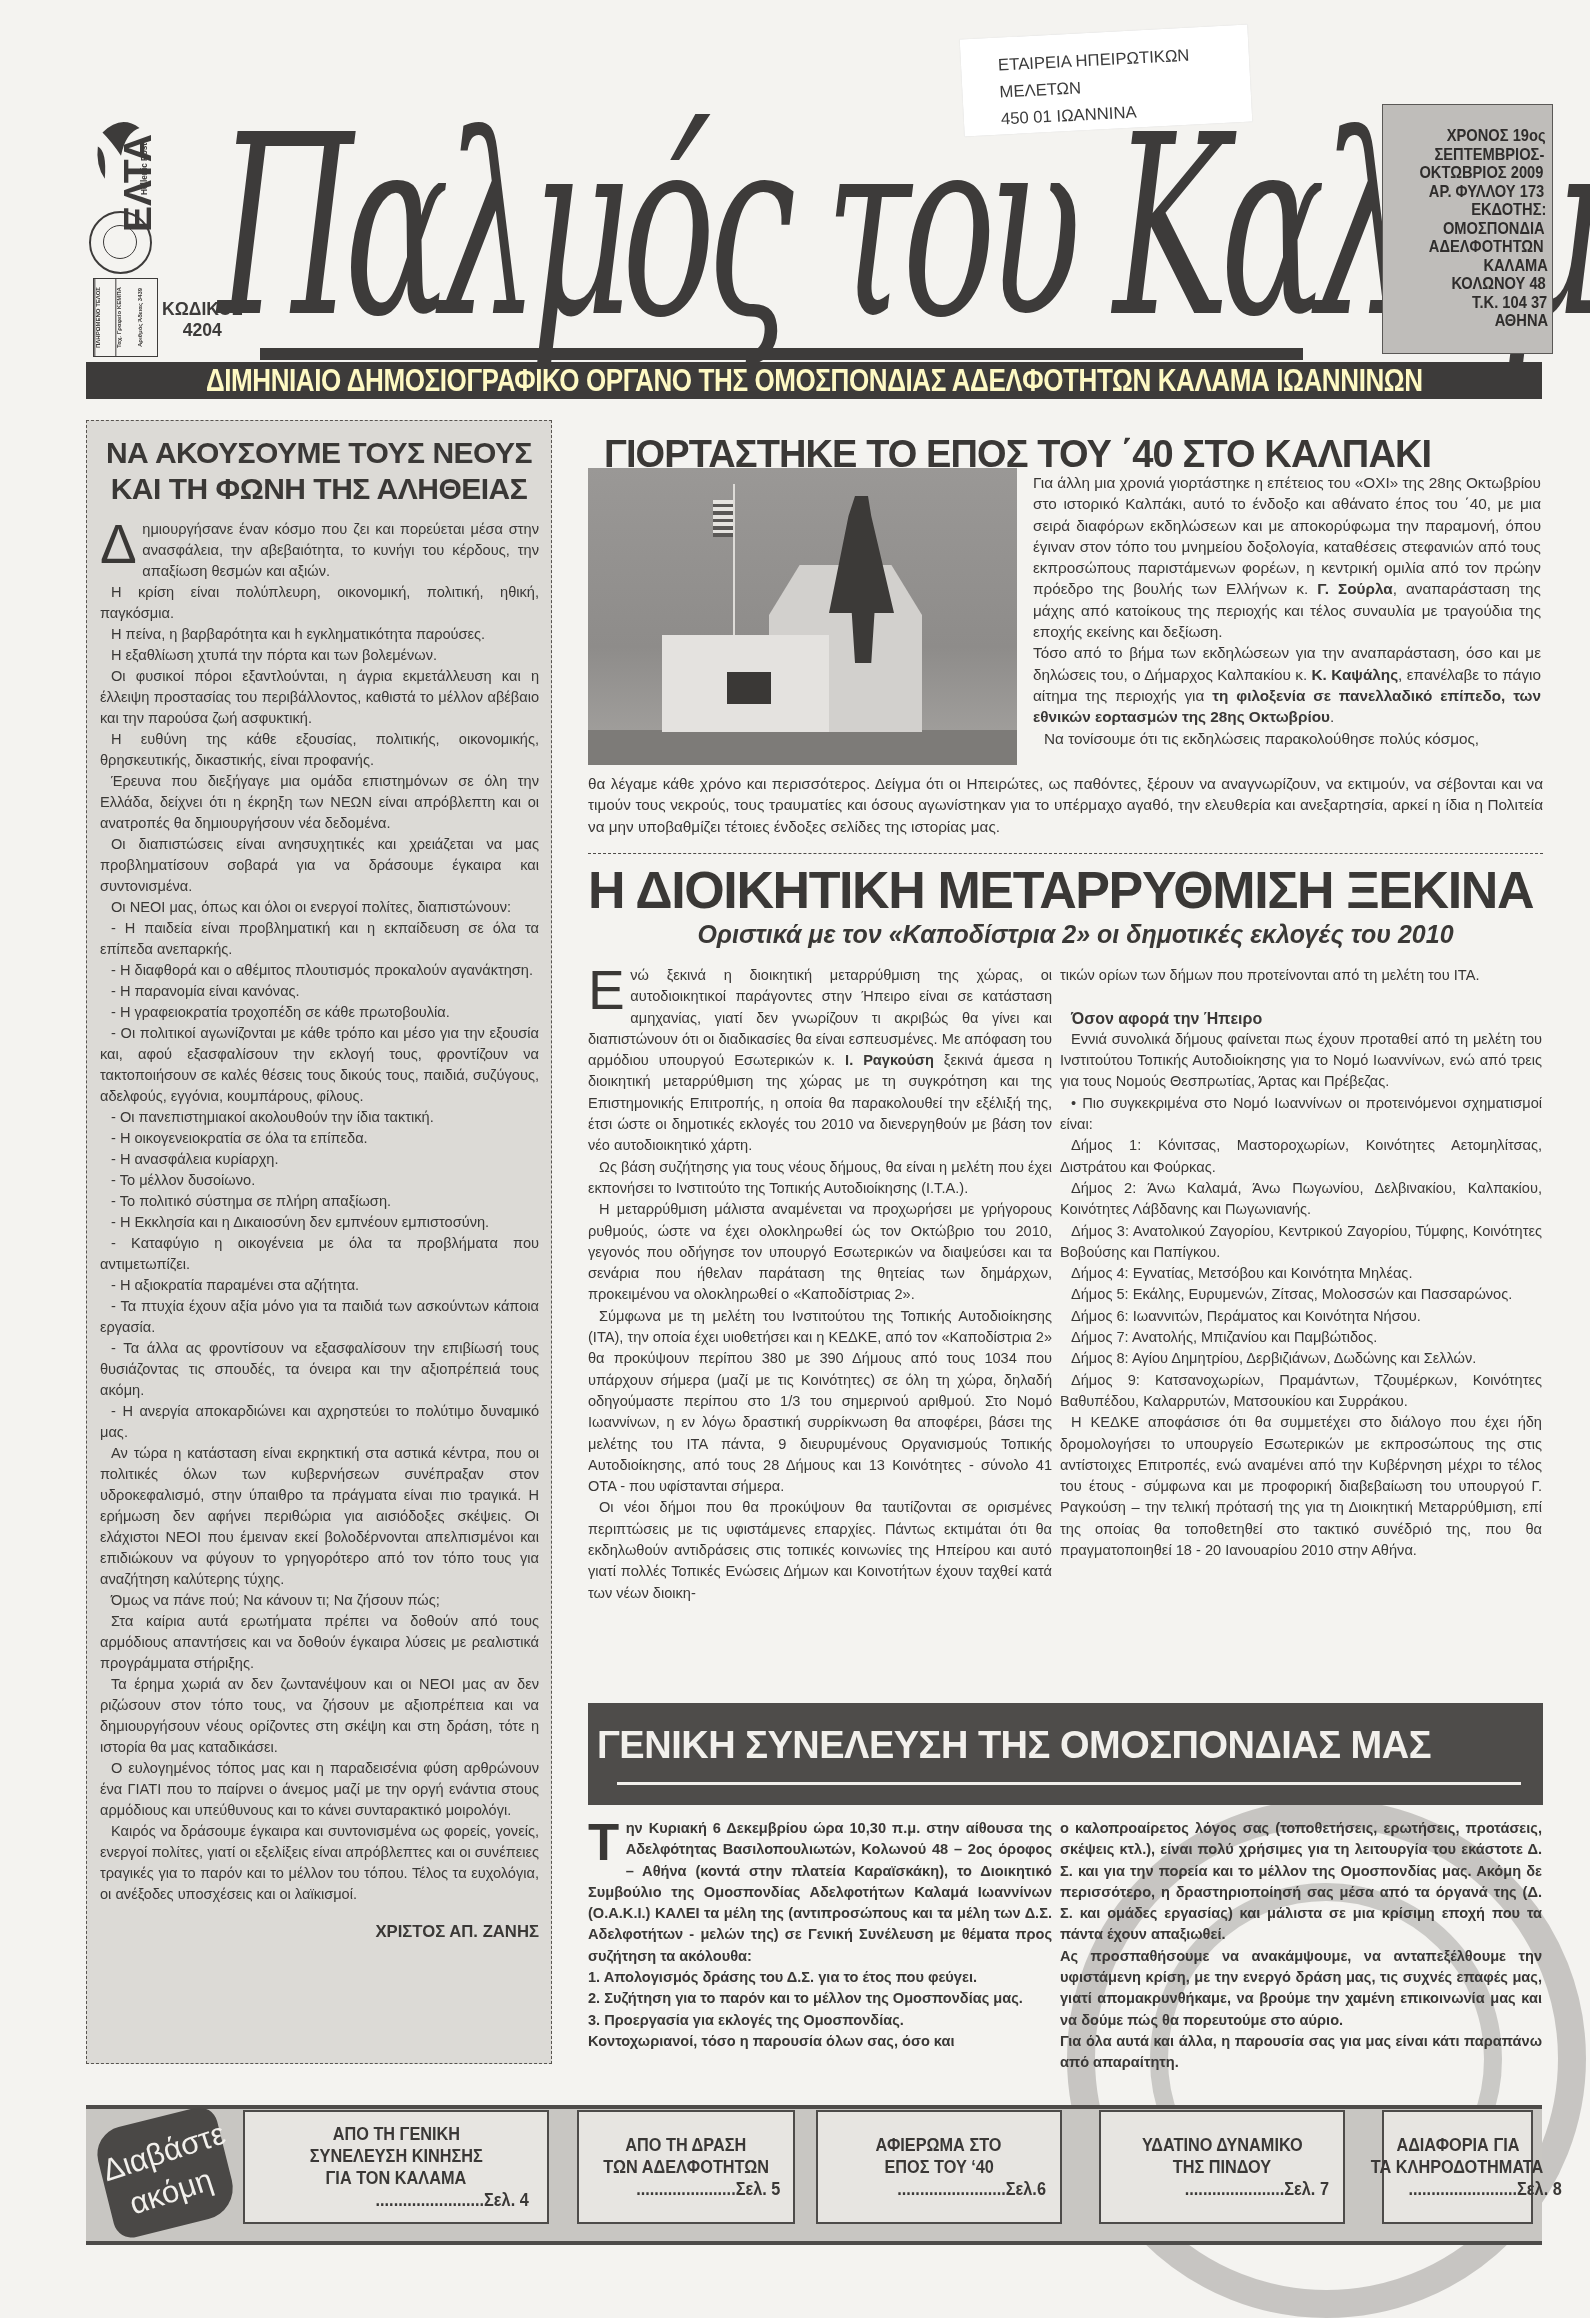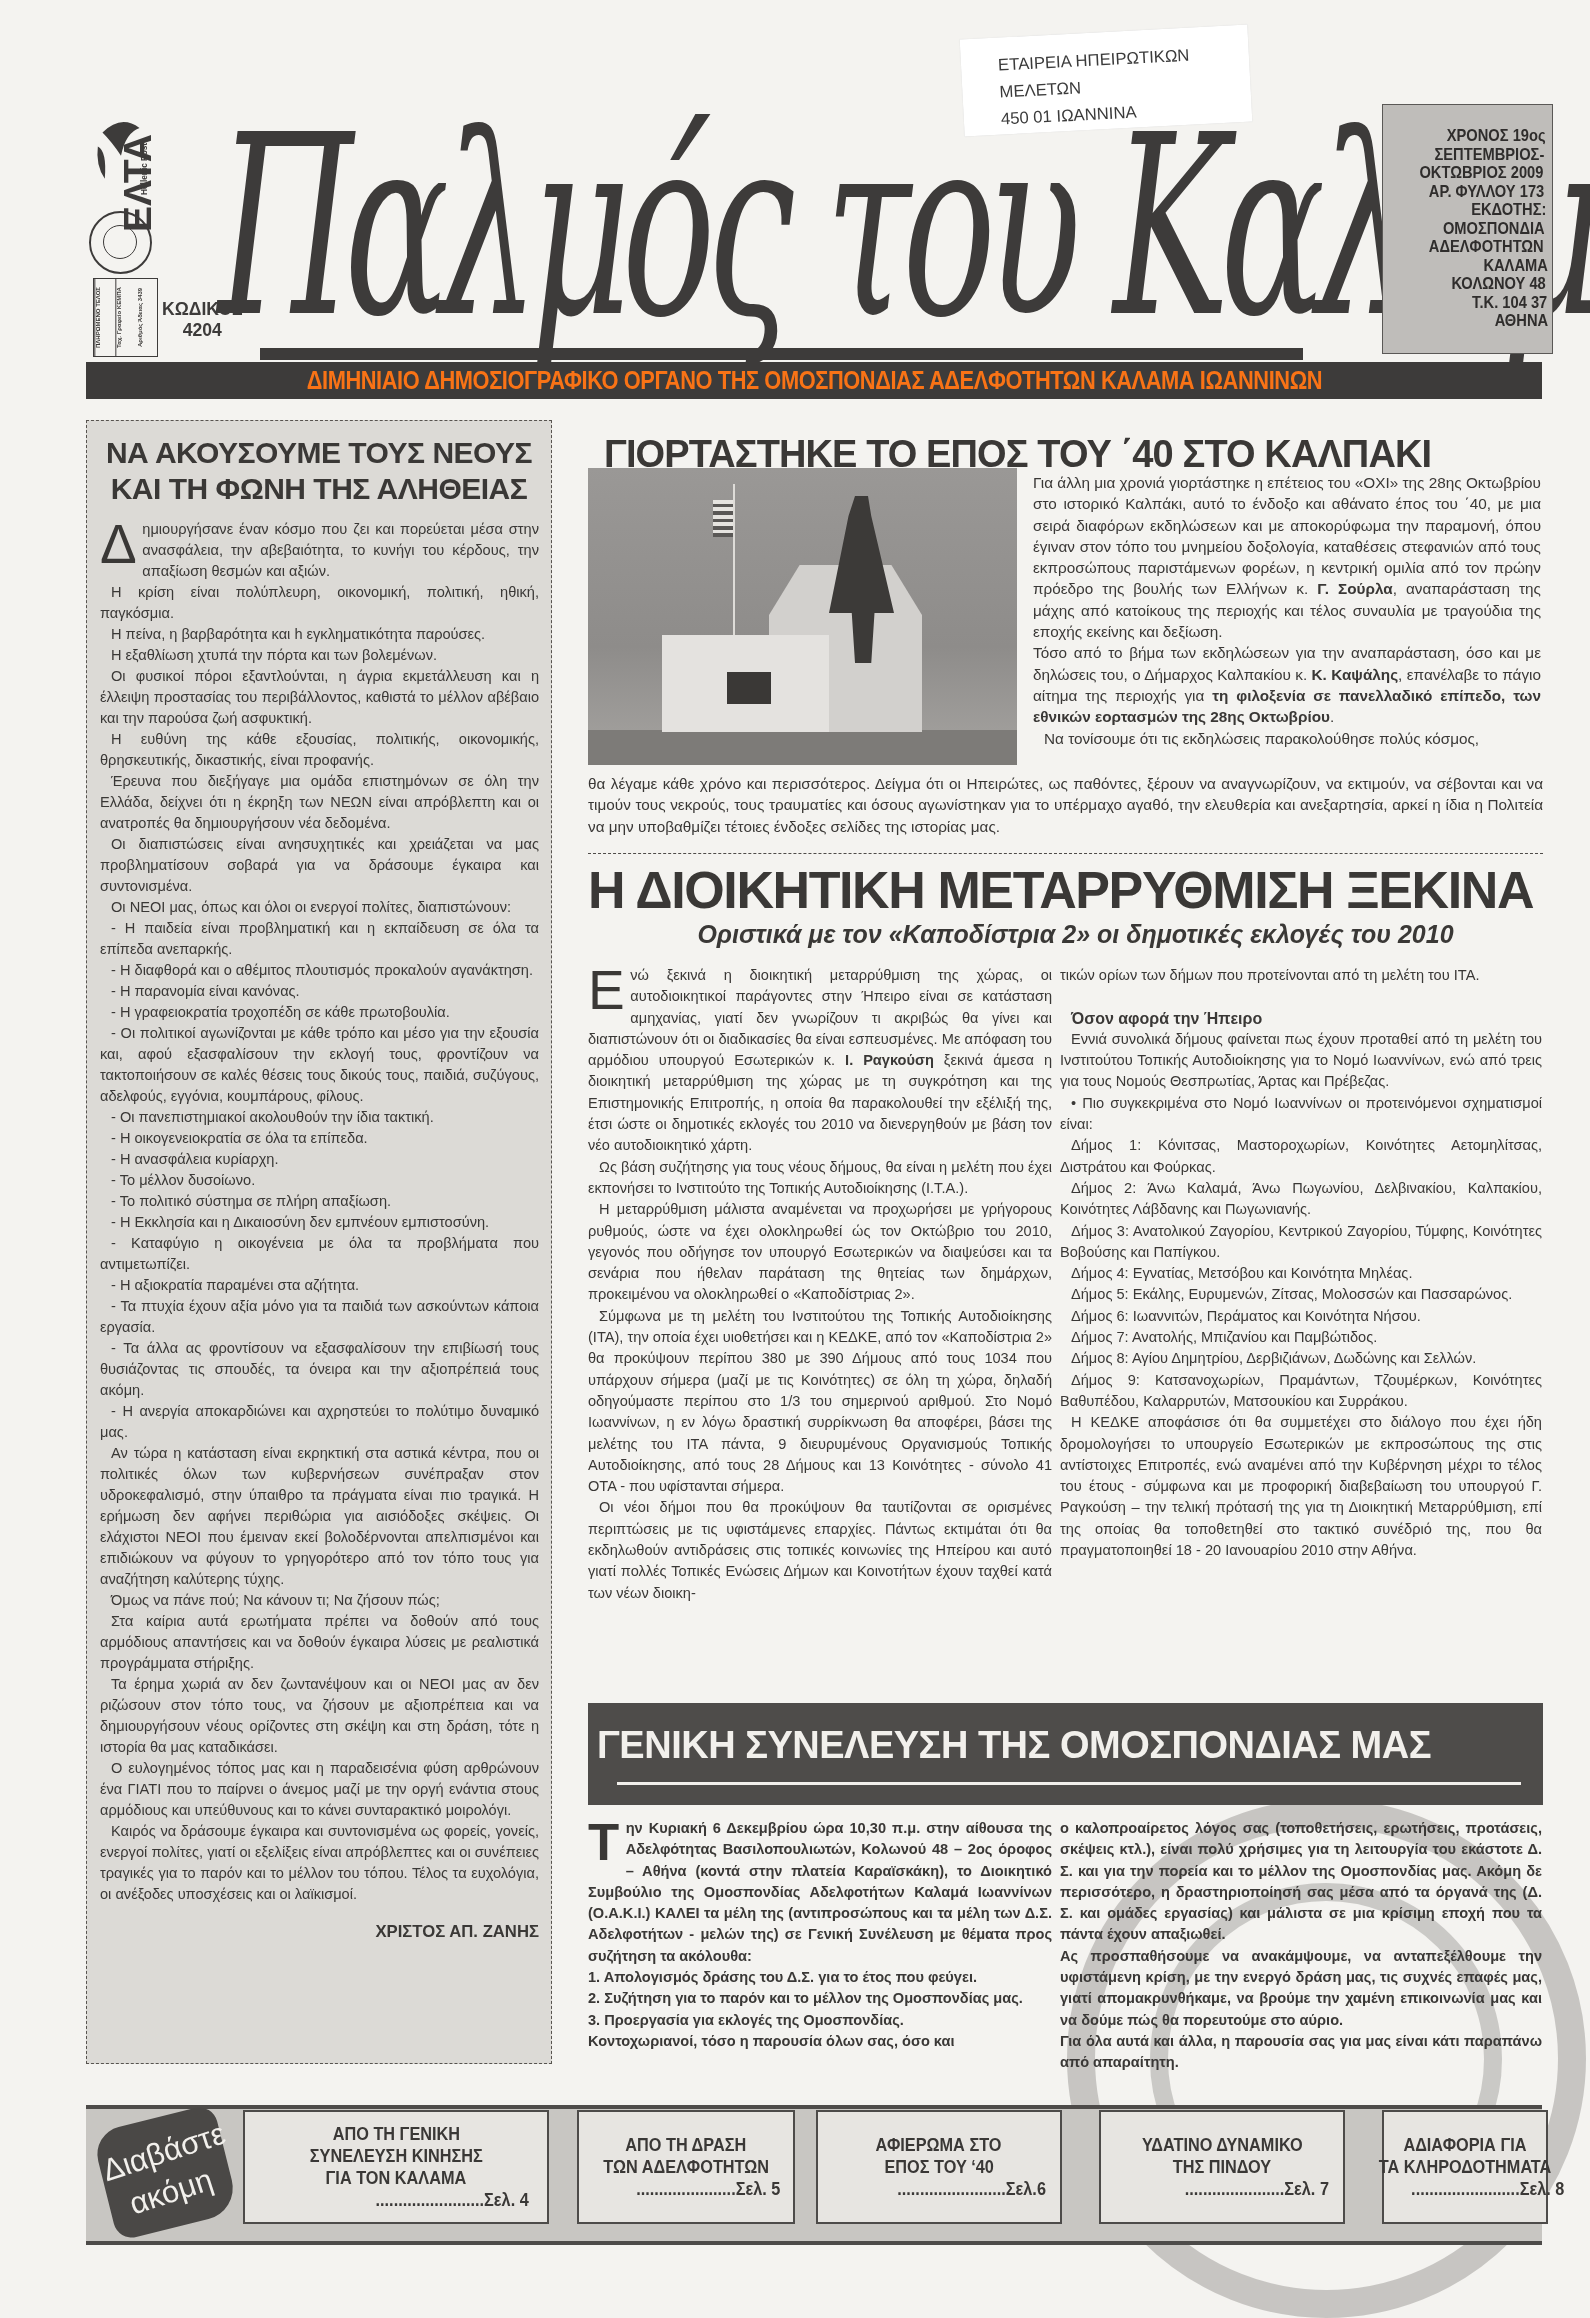--- a/index.html
+++ b/index.html
@@ -15,21 +15,21 @@
   .elta-text{left:116px;top:153px;font-size:39px;font-weight:bold;color:#3d3b3a;transform:rotate(-90deg);transform-origin:left top;white-space:nowrap;top:232px;}
   .elta-sub{left:139px;top:195px;font-size:8.3px;font-weight:bold;transform:rotate(-90deg);transform-origin:left top;color:#3d3b3a;}
   .stamp{left:89px;top:211px;width:59px;height:59px;border:2.3px solid #3d3b3a;border-radius:50%;}
   .stamp-inner{left:103px;top:225px;width:32px;height:32px;border:1.9px solid #3d3b3a;border-radius:50%;}
   .postage-box{left:93px;top:278px;width:63px;height:77px;border:1.9px solid #3d3b3a;display:flex;}
   .postage-box div{flex:1;border-right:1.4px solid #3d3b3a;writing-mode:vertical-rl;transform:rotate(180deg);font-size:6px;font-weight:bold;text-align:center;}
   .postage-box div:last-child{border-right:none;}
   .code-label{left:162px;top:299px;font-size:17.6px;font-weight:bold;text-align:center;line-height:21.3px;color:#3d3b3a;}
   .info-box{left:1382px;top:104px;width:169px;height:248px;background:#bfbdba;border:1.4px solid #5a5856;display:flex;flex-direction:column;align-items:flex-end;justify-content:center;}
   .info-box div{font-size:16.7px;font-weight:bold;line-height:18.5px;color:#2f2d2c;text-align:center;transform:scaleX(0.88);white-space:nowrap;}
-  .banner{left:86px;top:362px;width:1456px;height:37px;background:#3d3b3a;color:#f97316;font-size:26px;font-weight:bold;text-align:center;line-height:37px;white-space:nowrap;letter-spacing:-0.5px;}
+  .banner{left:86px;top:362px;width:1456px;height:37px;background:#3d3b3a;color:#fef9c3;font-size:31px;font-weight:bold;text-align:center;line-height:37px;white-space:nowrap;letter-spacing:-0.5px;}
   .banner span{display:inline-block;transform:scaleX(0.84);}
   
   .editorial{left:86px;top:420px;width:464px;height:1642px;border:1.9px dashed #57534f;background:#dcdad6;padding:0;}
   .editorial h2{margin:14px 0 0 0;text-align:center;font-size:30px;line-height:36px;font-weight:bold;color:#3a3836;letter-spacing:-0.5px;}
   .editorial .body{margin:12px 12px 0 13px;font-size:14.6px;line-height:21px;text-align:justify;color:#3a3836;}
   .editorial .body p{margin:0;text-indent:11px;}
   .editorial .body p.first{text-indent:0;}
   .dropcap{float:left;font-size:55px;line-height:45px;margin:2.8px 5.6px 0 0;color:#3a3836;}
   .signature{text-align:right;font-weight:bold;font-size:16.7px;margin-top:16px;}
   
@@ -256,20 +256,20 @@
       <div class="abs teaser" style="left: 816px; width: 246px;">
         <div class="t">ΑΦΙΕΡΩΜΑ ΣΤΟ</div>
         <div class="t">ΕΠΟΣ ΤΟΥ ‘40</div>
         <div class="p">........................Σελ.6</div>
       </div>
       <div class="abs teaser" style="left: 1099px; width: 246px;">
         <div class="t">ΥΔΑΤΙΝΟ ΔΥΝΑΜΙΚΟ</div>
         <div class="t">ΤΗΣ ΠΙΝΔΟΥ</div>
         <div class="p">......................Σελ. 7</div>
       </div>
-      <div class="abs teaser" style="left: 1382px; width: 166px;">
+      <div class="abs teaser" style="left: 1382px; width: 151px;">
         <div class="t">ΑΔΙΑΦΟΡΙΑ ΓΙΑ</div>
         <div class="t">ΤΑ ΚΛΗΡΟΔΟΤΗΜΑΤΑ</div>
         <div class="p">........................Σελ. 8</div>
       </div>
     </div>
 </section>
 
 
 </body></html>

